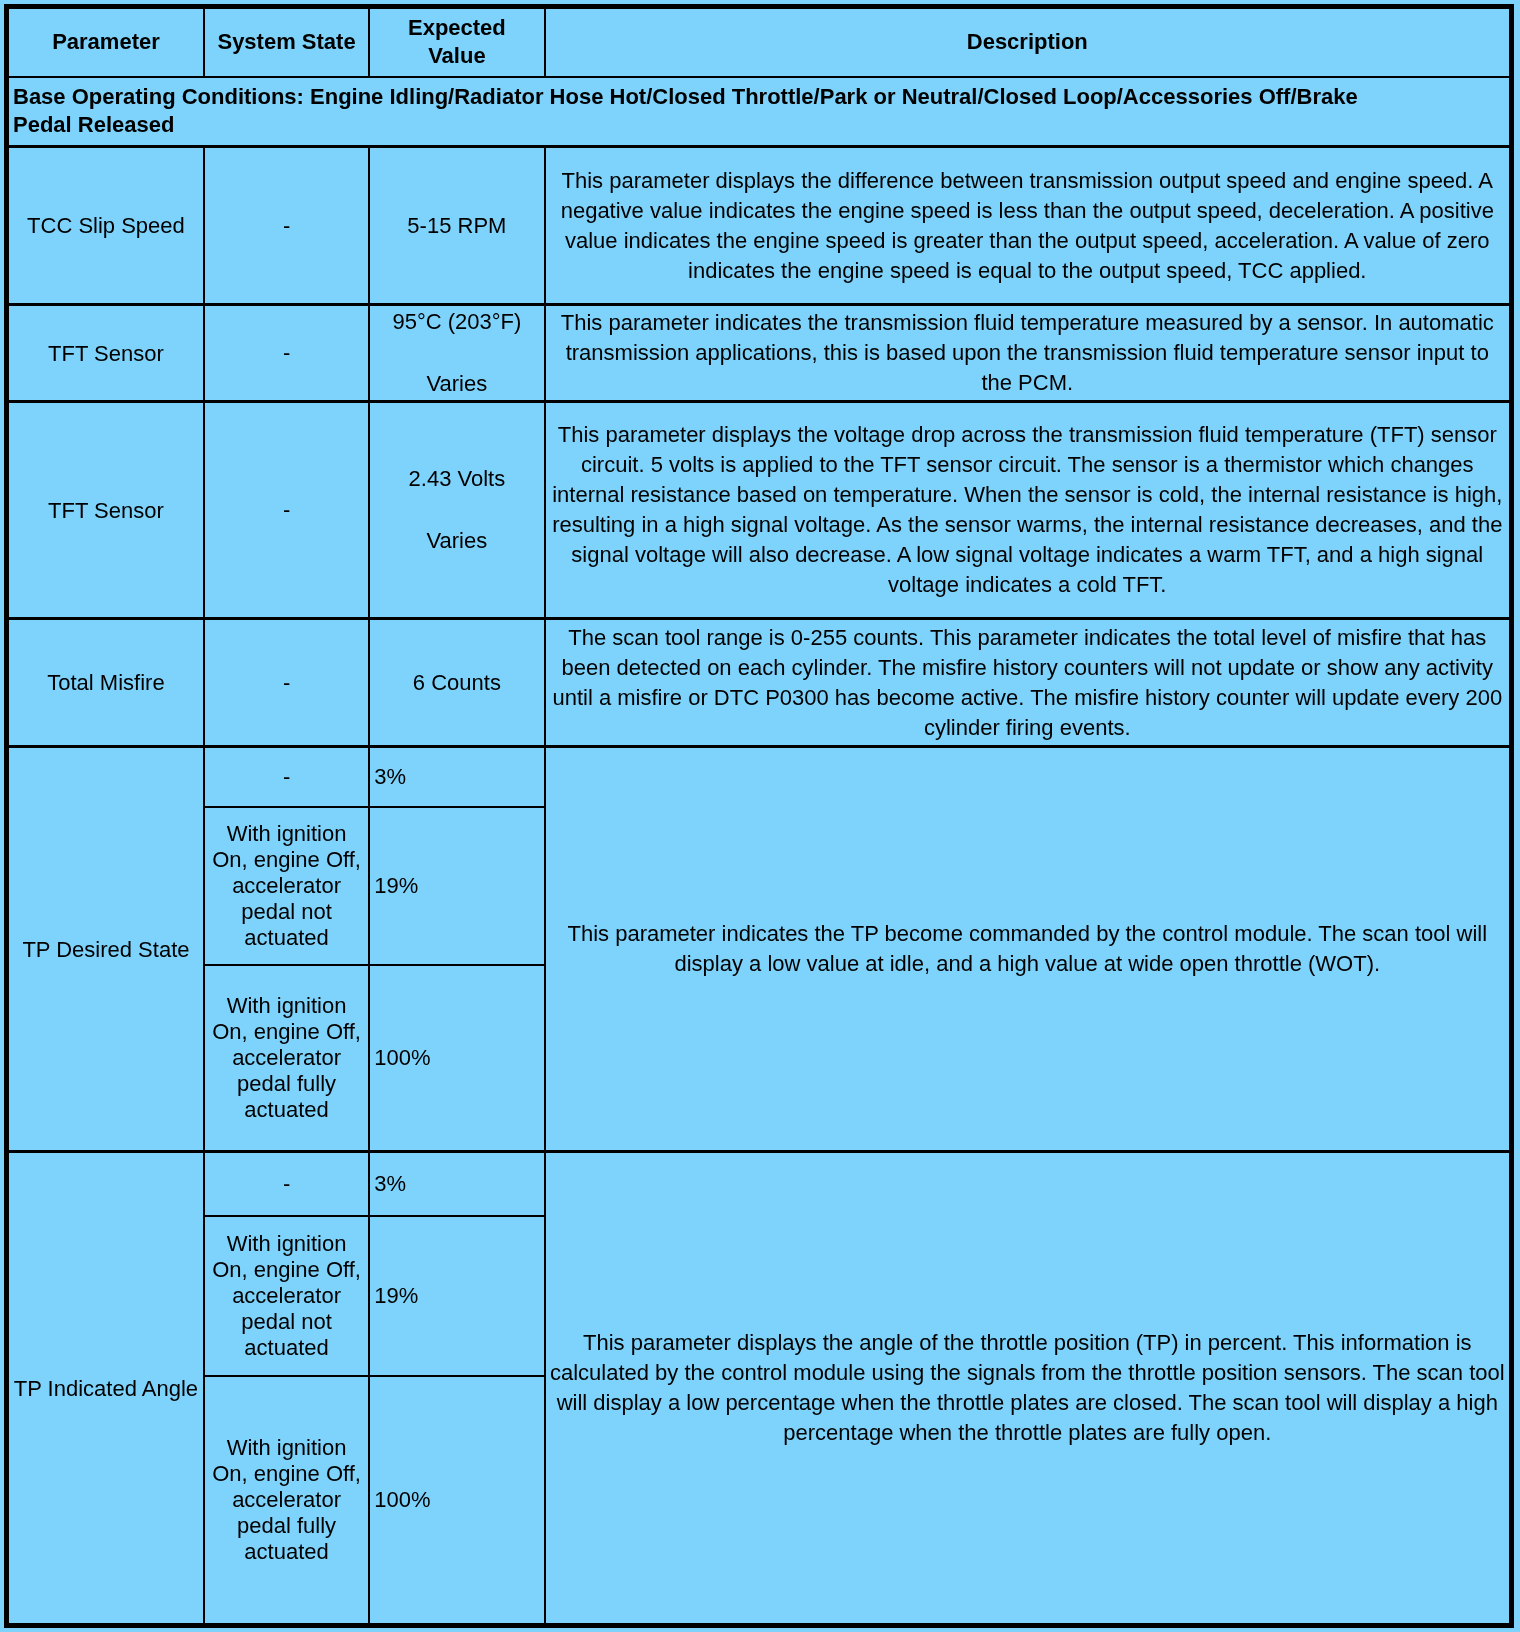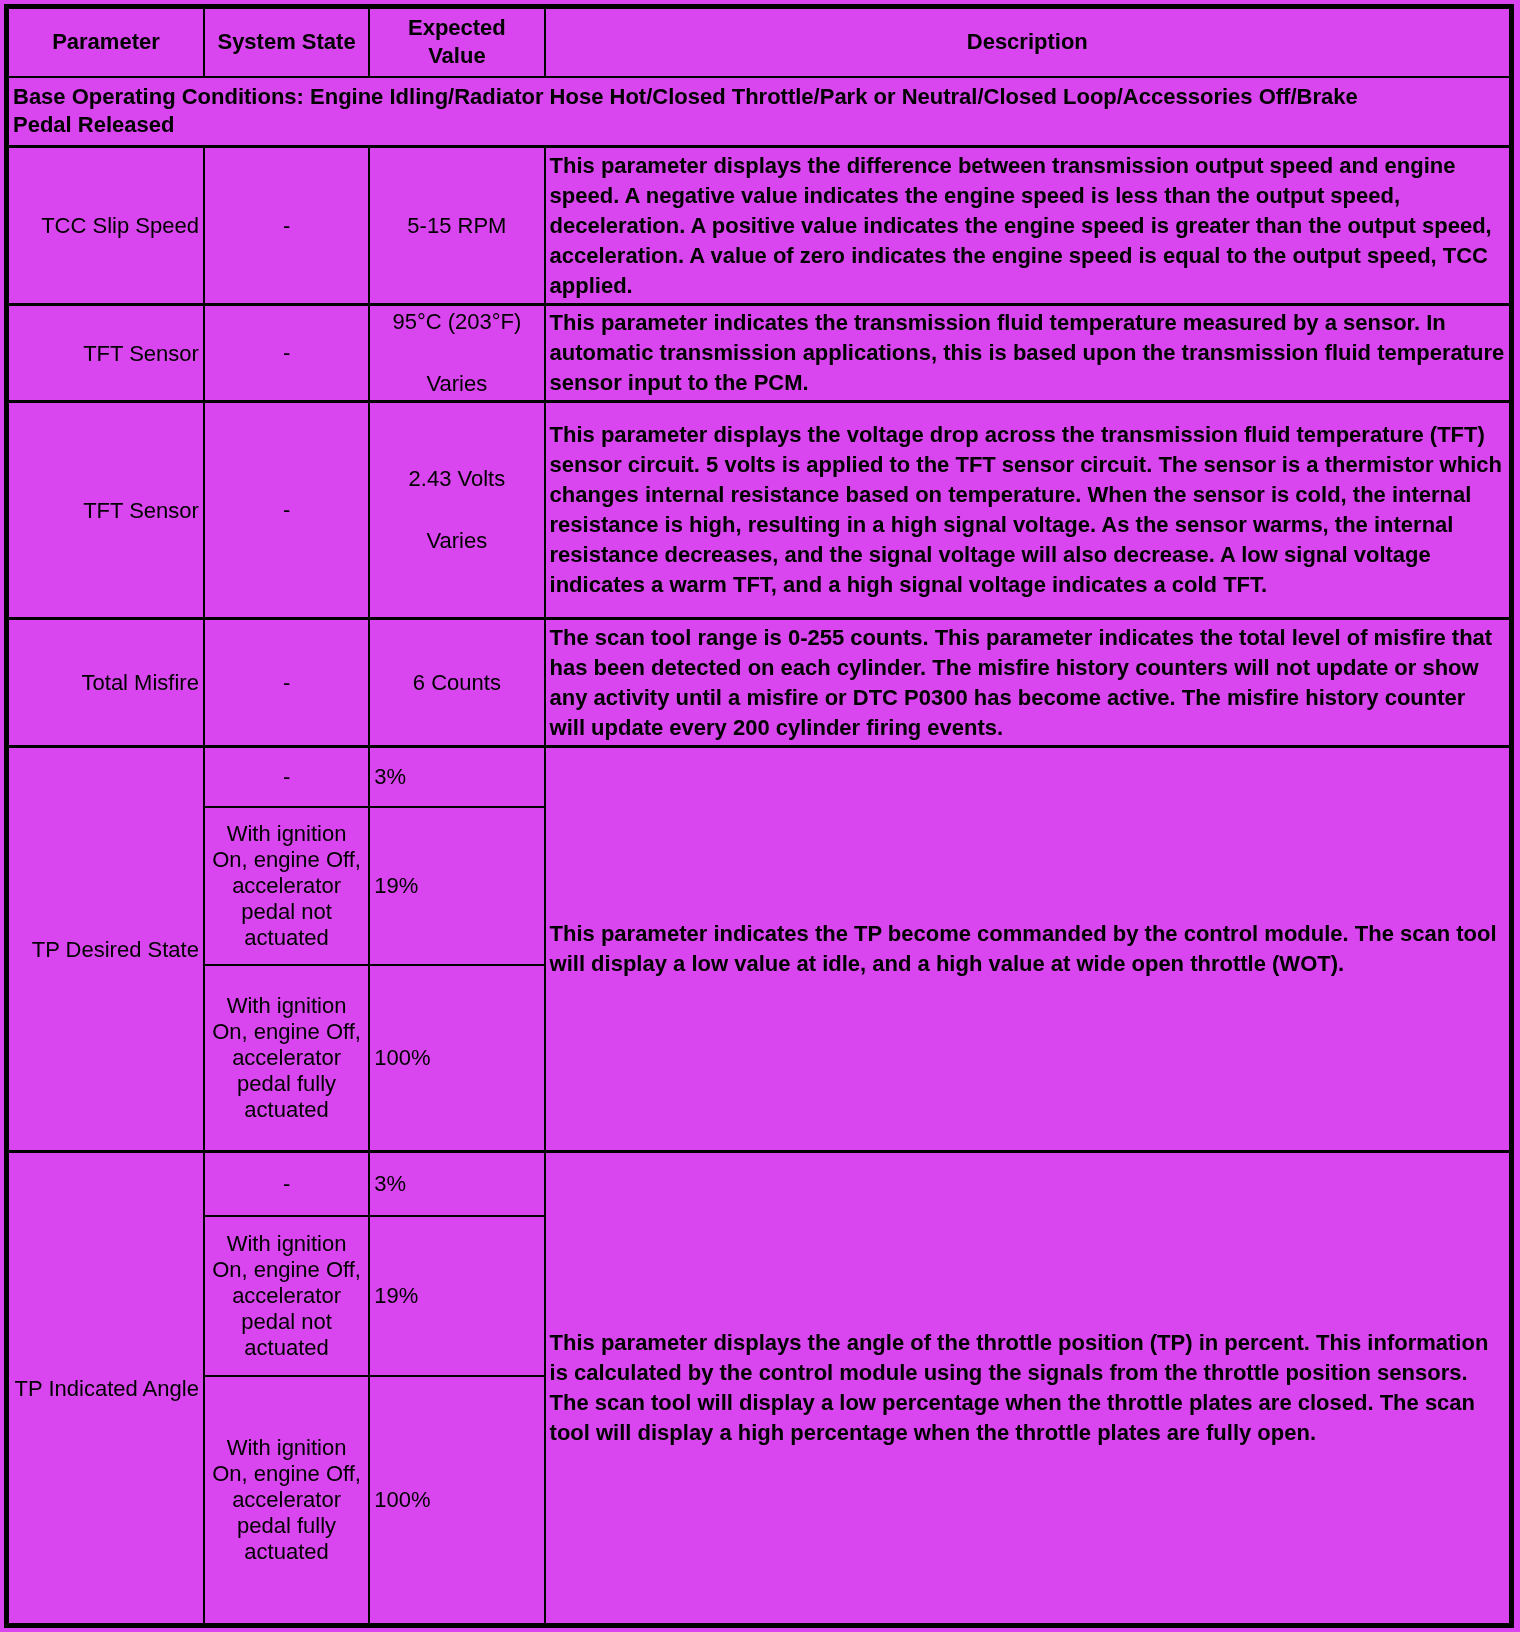--- a/index.html
+++ b/index.html
@@ -1,21 +1,21 @@
 <!DOCTYPE html>
 <html><head>
 <meta charset="utf-8">
 <style>
   html, body { margin: 0; padding: 0; background: #ffffff; }
   .page {
     width: 1520px;
     height: 1632px;
     box-sizing: border-box;
     padding: 4px;
-    background: #d946ef;
+    background: #7dd3fc;
     font-family: "Liberation Sans", sans-serif;
     color: #000000;
   }
   table.datatable {
     border-collapse: collapse;
     table-layout: fixed;
     width: 1510px;
     border: 5px solid #000000;
     font-size: 22px;
     line-height: 28px;
@@ -43,21 +43,21 @@
   td.section {
     font-weight: bold;
     text-align: left;
     vertical-align: middle;
     padding-left: 6px;
     border-top-width: 3px;
     border-bottom-width: 3px;
   }
   td.section .wrapbox { max-width: 1400px; }
   td.param {
-    text-align: right;
+    text-align: center;
     vertical-align: middle;
     padding-left: 5px;
     line-height: 27px;
     margin-left: 33px;
   }
   td.state {
     text-align: center;
     vertical-align: middle;
     line-height: 26px;
     padding: 4px 6px;
@@ -69,25 +69,24 @@
   }
   td.value .vstack {
     display: flex;
     flex-direction: column;
     justify-content: center;
     align-items: center;
     gap: 34px;
   }
   td.value .val-line:empty { display: none; }
   td.desc {
-    text-align: left;
+    text-align: center;
     vertical-align: middle;
     padding: 4px 12px 4px 8px;
     line-height: 30px;
-    font-weight: bold;
   }
 </style>
 </head>
 <body>
 
 <div class="page">
   <table class="datatable">
     <colgroup>
       <col class="c1">
         <col class="c2">

